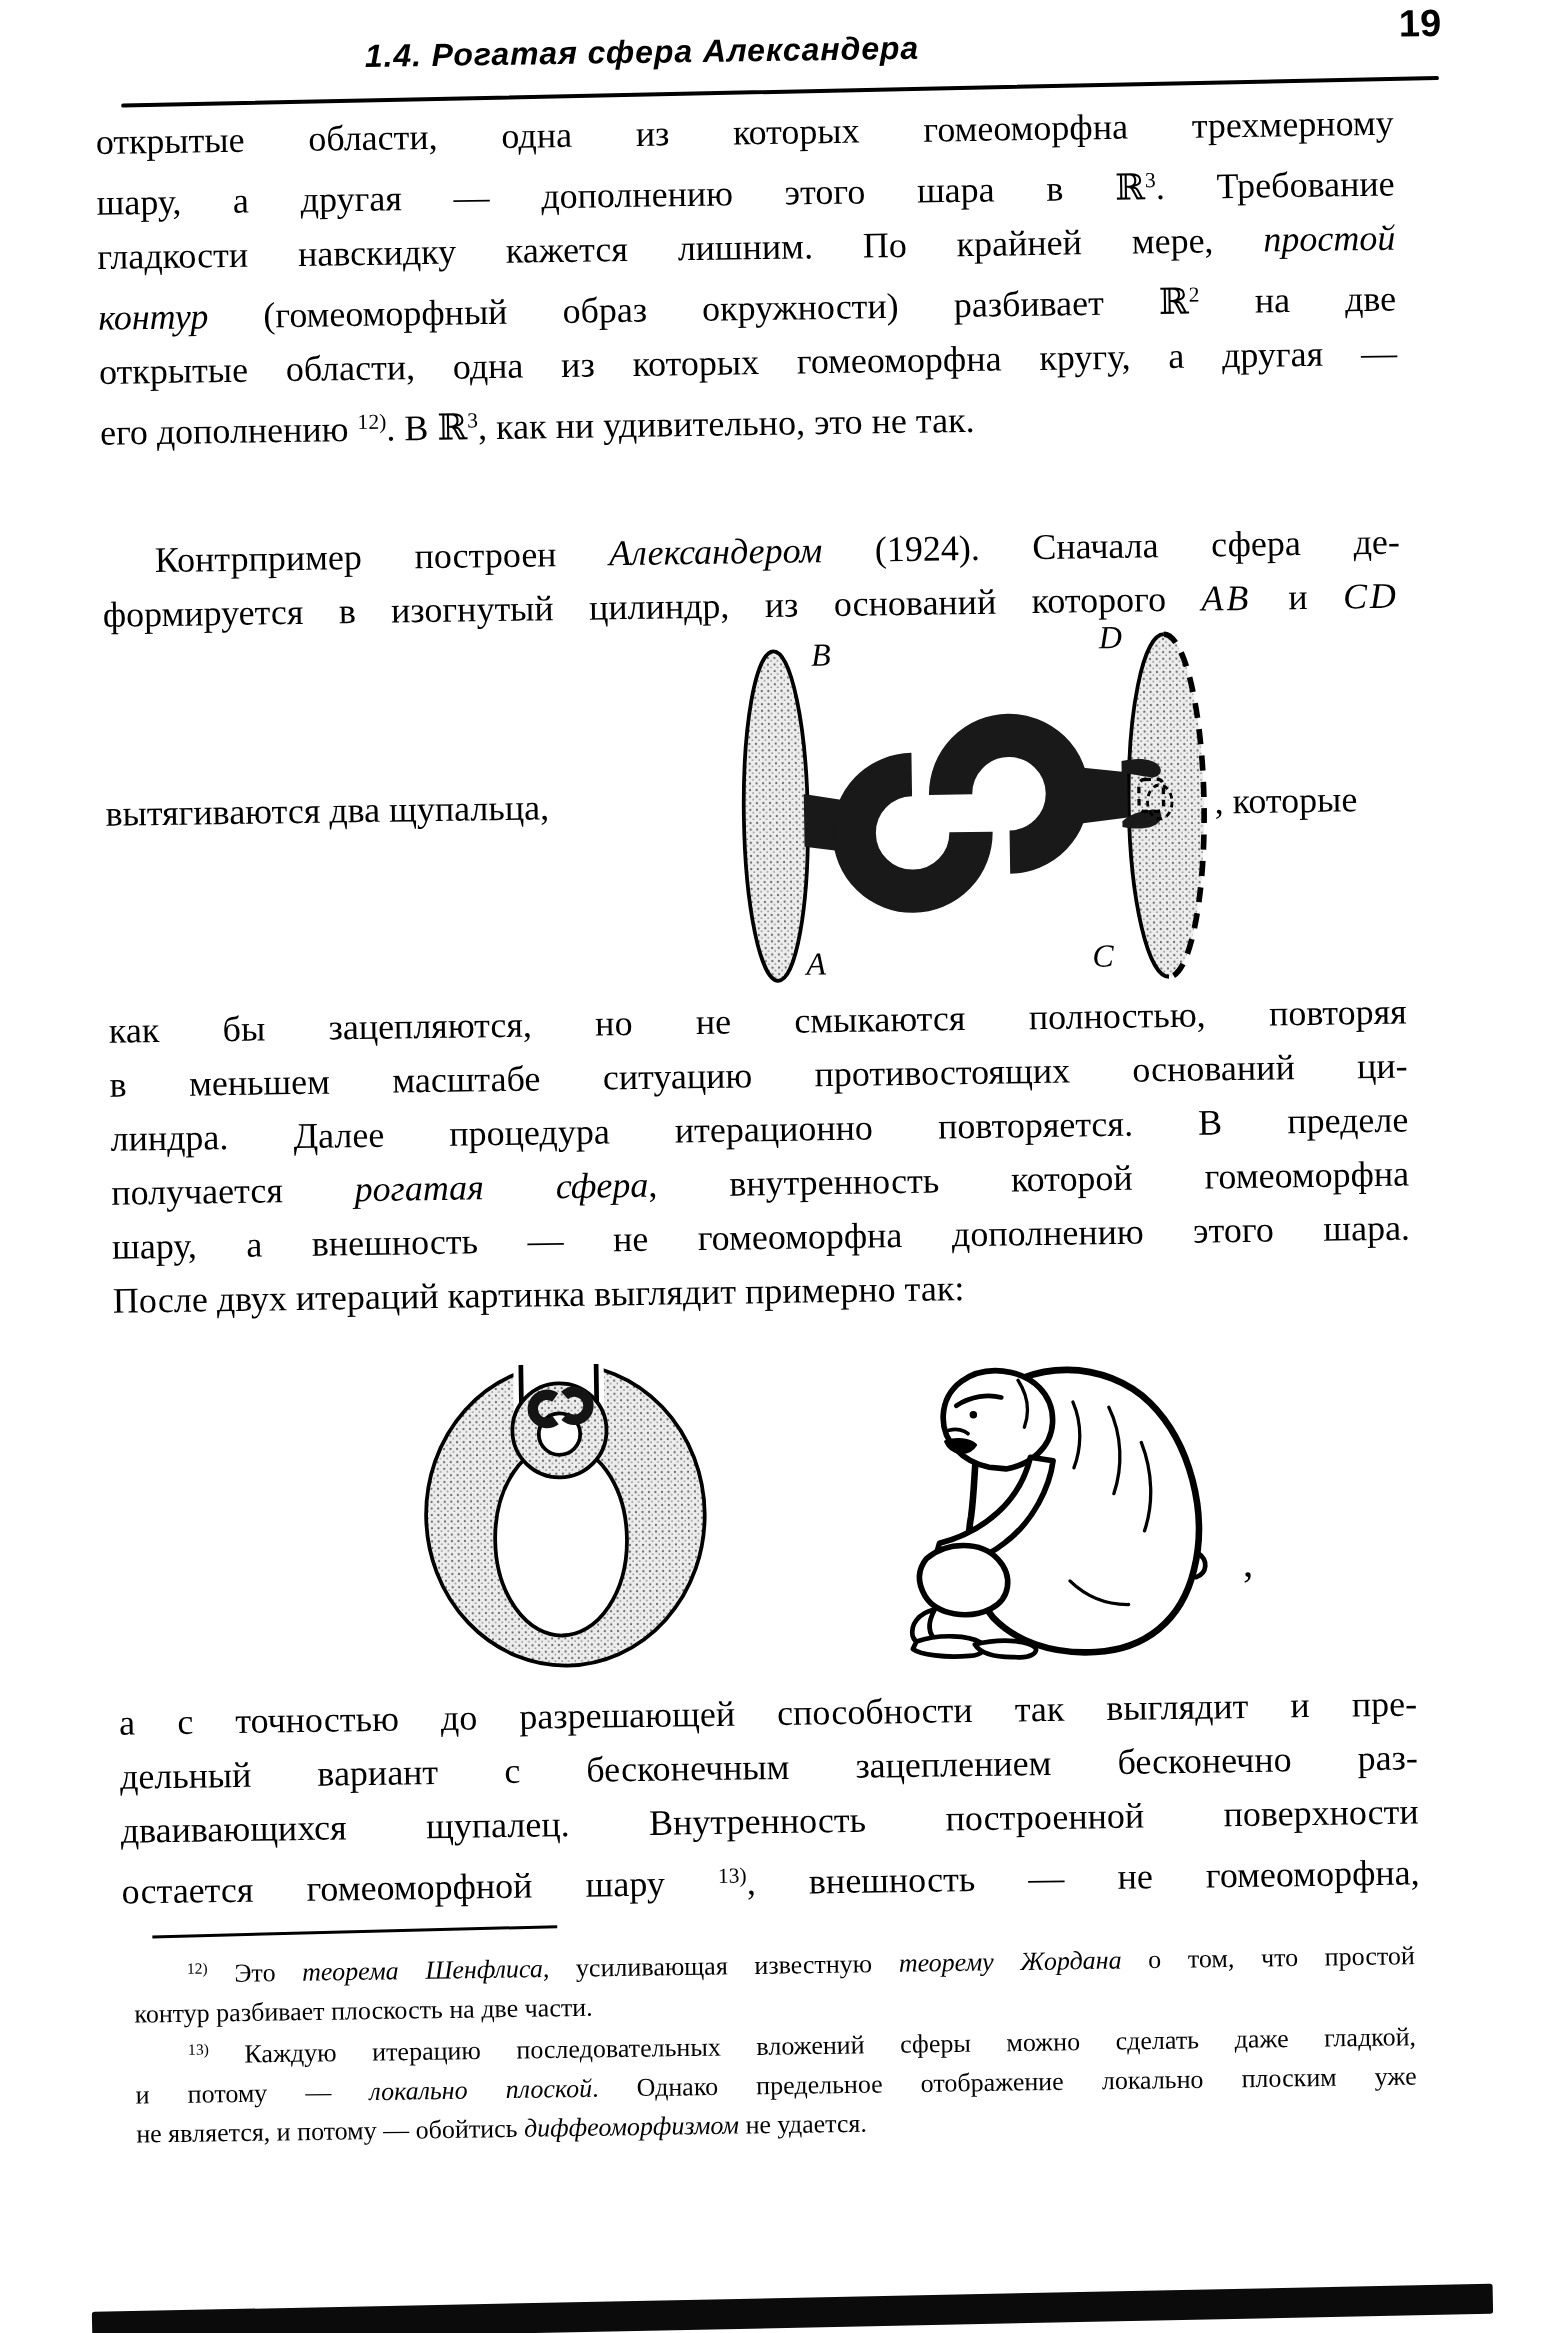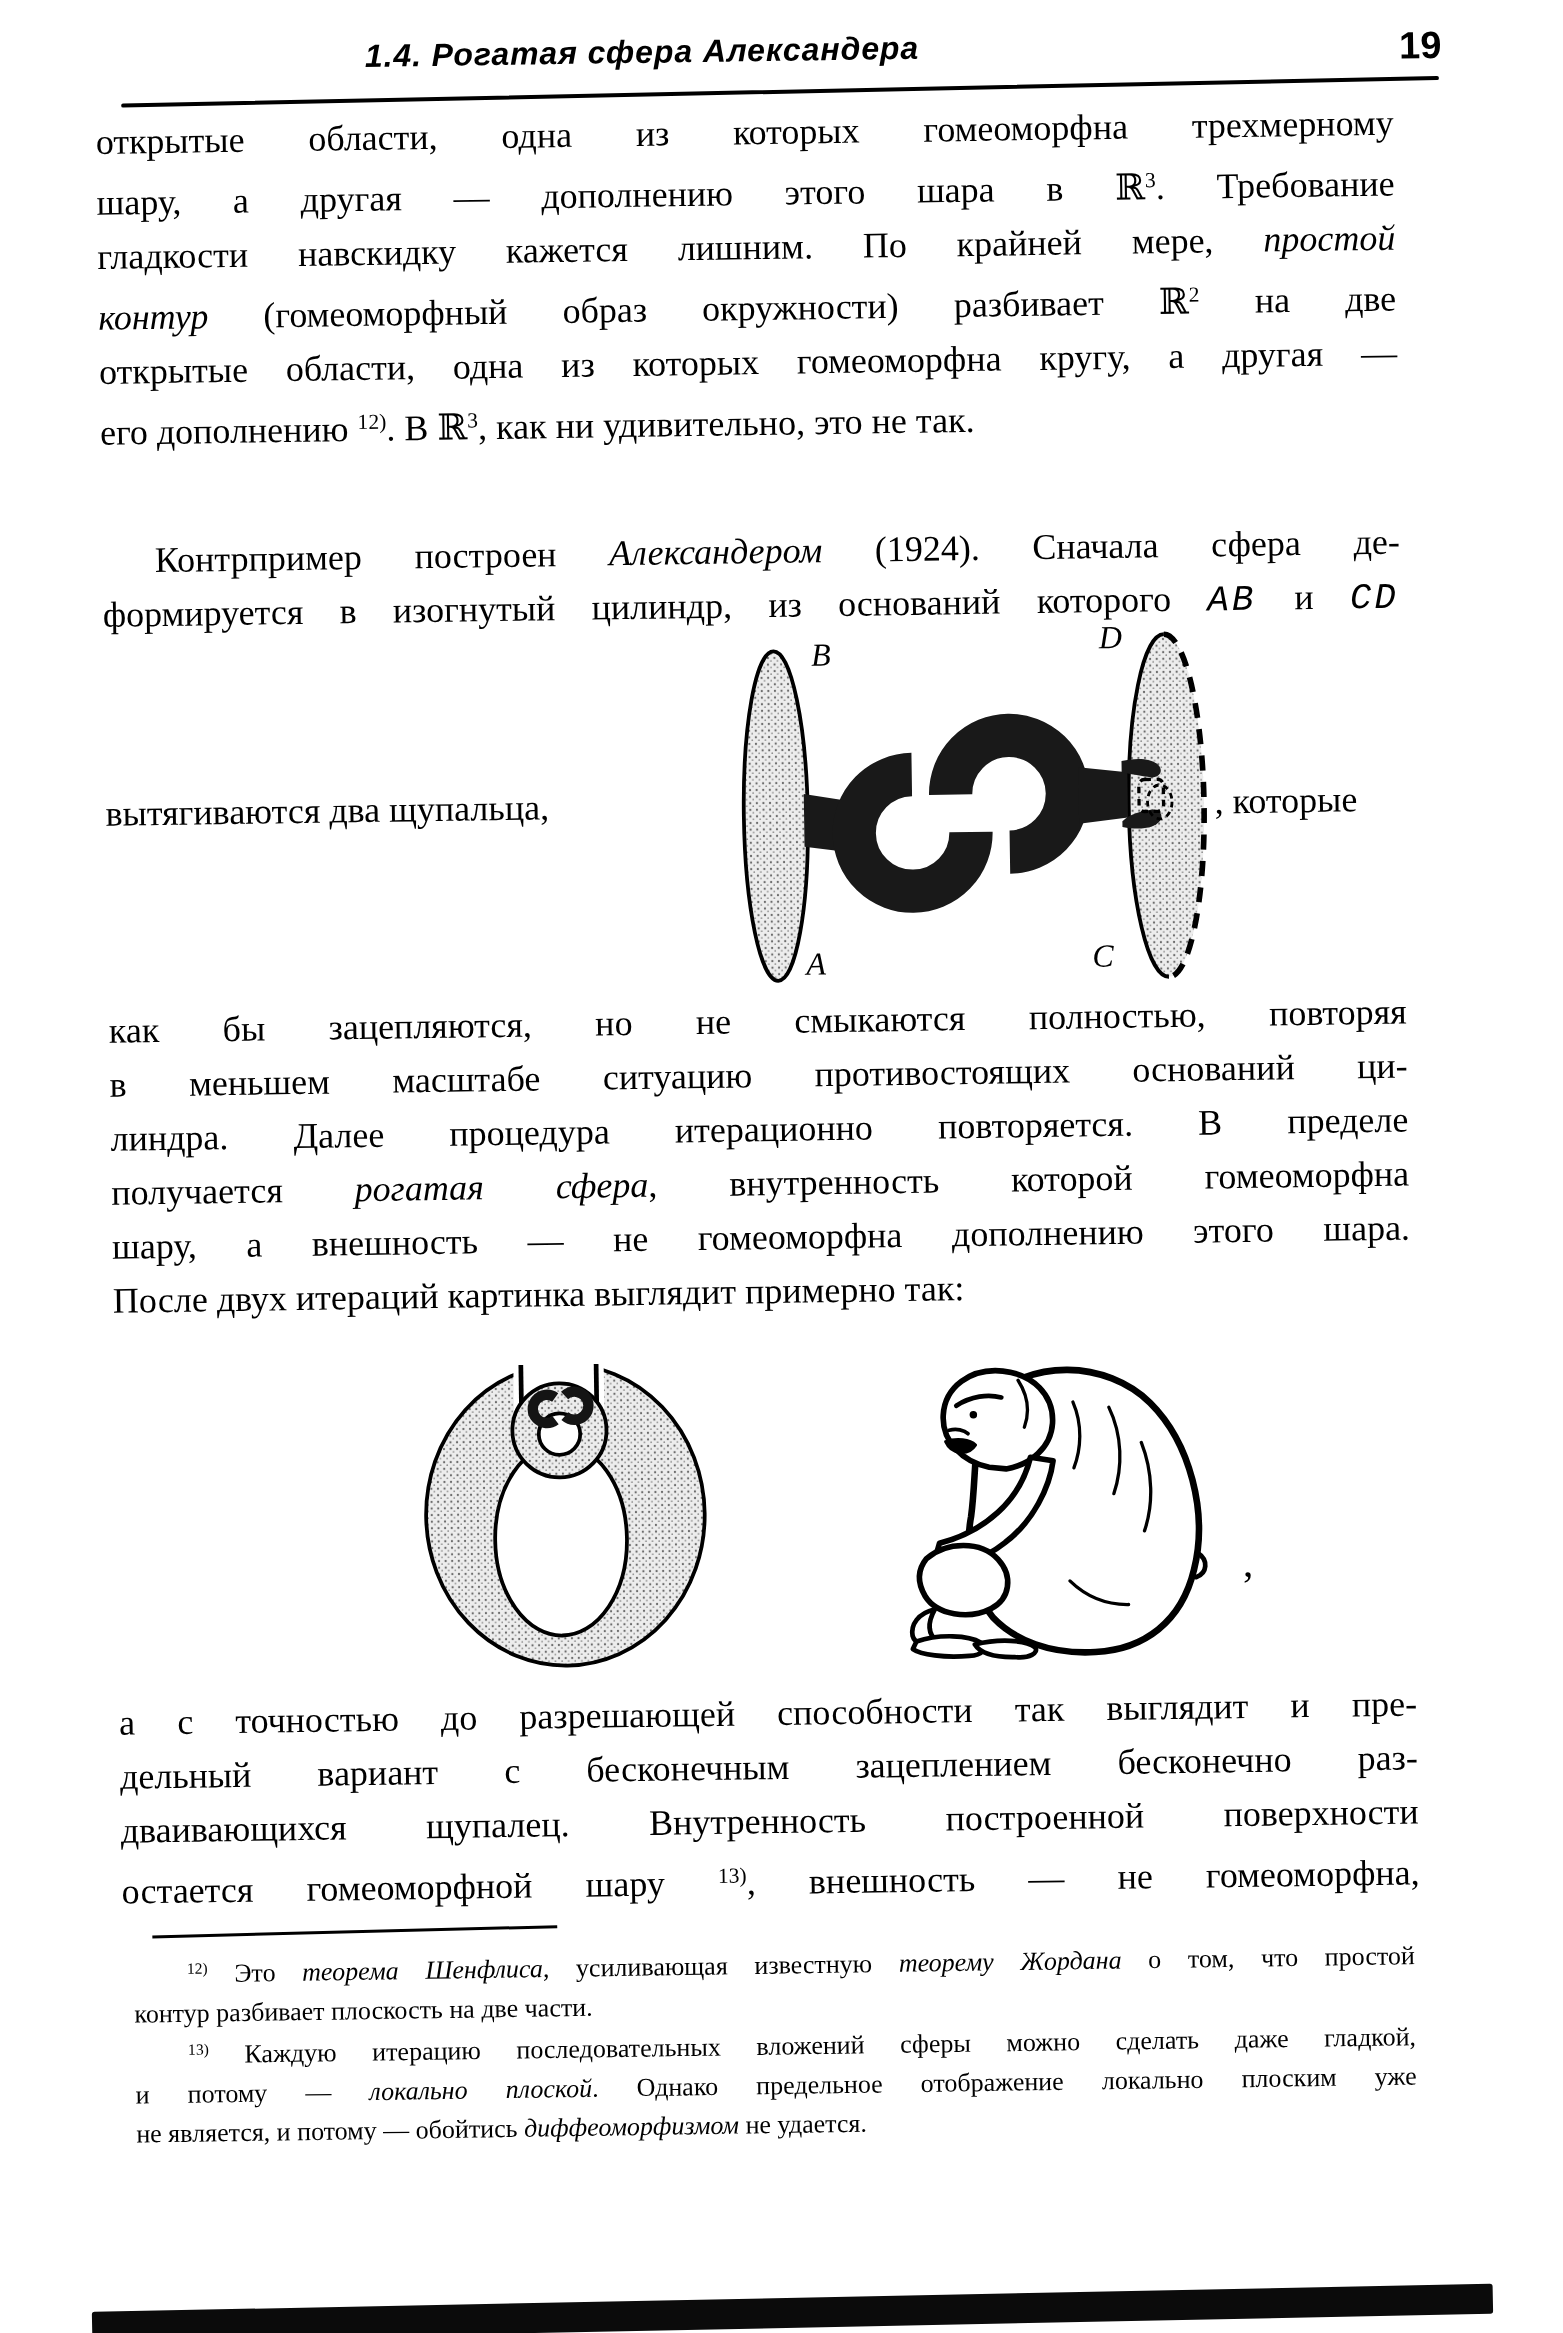--- a/index.html
+++ b/index.html
@@ -6,34 +6,34 @@
   body{
     width:1563px;height:2333px;background:#ffffff;overflow:hidden;position:relative;
     font-family:"Liberation Serif","DejaVu Serif",serif;color:#000;
   }
   #content{position:absolute;left:0;top:0;width:1563px;height:2333px;
     transform:rotate(-0.85deg);transform-origin:772px 1168px;}
   
   .head-title{position:absolute;left:235px;top:32px;width:847px;text-align:center;
     font-family:"Liberation Sans","DejaVu Sans",sans-serif;font-style:italic;font-weight:bold;
     font-size:32px;letter-spacing:0.9px;}
-  .head-page{position:absolute;right:105px;top:34px;
+  .head-page{position:absolute;right:105px;top:12px;
     font-family:"Liberation Sans","DejaVu Sans",sans-serif;font-weight:bold;font-size:38px;}
   .hrule{position:absolute;background:#000;}
   #head-rule{left:137px;top:90px;width:1318px;height:3.8px;transform:rotate(-0.35deg);border-radius:1.9px;}
   #fn-rule{left:141px;top:1924px;width:405px;height:2.8px;transform:rotate(-0.6deg);}
   
   .para{position:absolute;left:111px;width:1298px;font-size:36px;line-height:54px;}
   .fn{left:122px;width:1281px;font-size:26px;line-height:39px;}
   .jline{text-align:justify;text-align-last:justify;}
   .jline.last{text-align-last:left;}
   .jline.indent{text-indent:53px;}
   .s-n{}
   .s-i{font-style:italic;}
-  .s-m{font-style:italic;letter-spacing:2.8px;margin-right:1.9px;font-family:Liberation Mono, monospace;}
+  .s-m{font-style:italic;letter-spacing:2.8px;margin-right:1.9px;}
   .s-sup{font-size:0.6em;vertical-align:0.55em;letter-spacing:0;}
   .s-bb{font-family:"DejaVu Serif","DejaVu Sans",serif;}
   
   .figrow{position:absolute;left:0;width:1563px;}
   #fig1{top:623px;height:375px;}
   #fig2{top:1345px;height:339px;}
   .figcaption{position:absolute;font-size:36px;white-space:nowrap;}
   #fig1-left{left:111px;top:160px;}
   #fig1-right{left:1220px;top:164px;}
   #fig1-svg{position:absolute;left:734px;top:0;}

